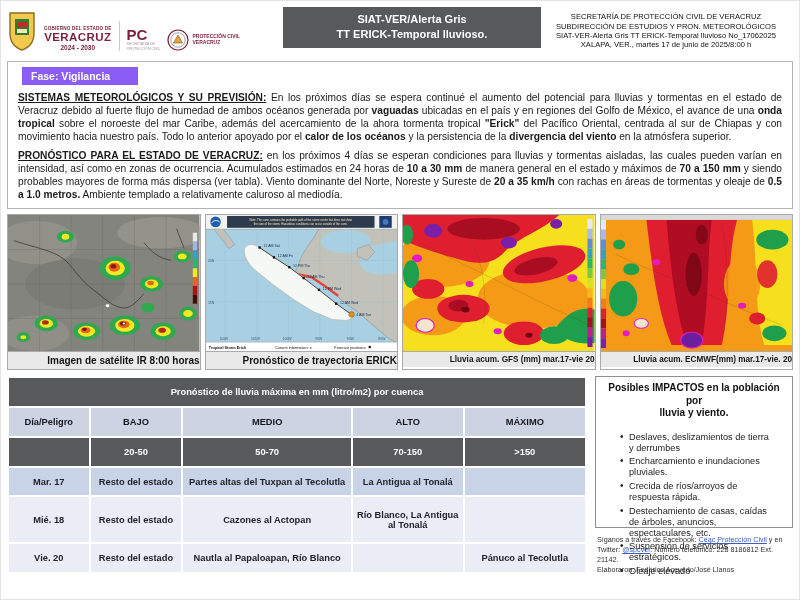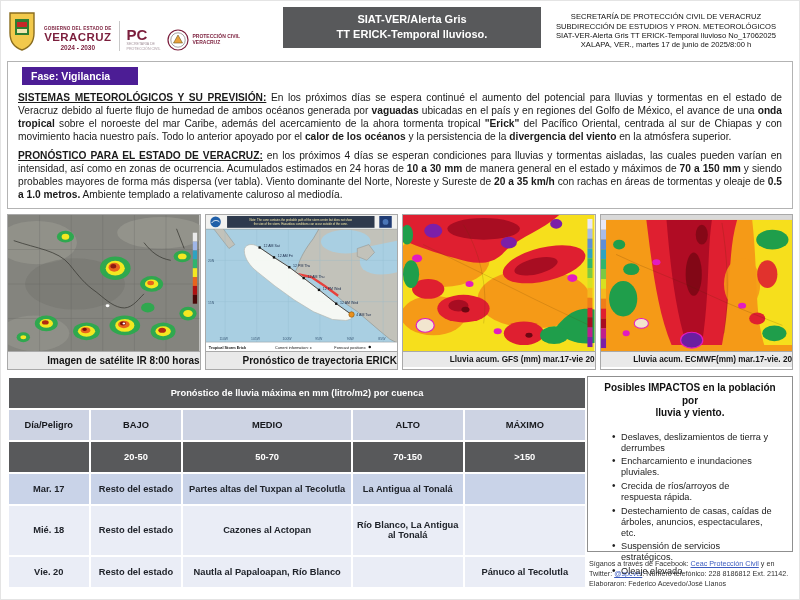--- a/index.html
+++ b/index.html
@@ -17,43 +17,43 @@
   .pc-logo{text-align:left;line-height:1}
   .pc-abbr{font-size:15px;font-weight:bold;color:#7B1E3C}
   .pc-sub{font-size:3.6px;color:#A4939B;line-height:1.2}
   .seal-wrap{display:flex;align-items:center;gap:3px}
   .seal-name{color:#7B1E3C;font-weight:bold;font-size:5px;line-height:1.15}
   .title-box{width:258px;flex:0 0 auto;background:#58595B;color:#FFF;text-align:center;font-weight:bold;font-size:11px;line-height:1.4;padding:5px 0;align-self:flex-start;margin-top:3px}
   .hdr-right{flex:1;text-align:center;font-size:7.6px;font-weight:normal;line-height:1.25;color:#101010;padding-right:2px}
 
   
   .forecast-box{border:1px solid #B3B3B3;margin-top:3px;padding:4px 10px 7px}
-  .phase-badge{display:inline-block;background:#4c1d95;color:#FFF;font-weight:bold;font-size:10.5px;padding:3px 28px 3px 9px;margin:1px 0 0 4px}
+  .phase-badge{display:inline-block;background:#8b5cf6;color:#FFF;font-weight:bold;font-size:10.5px;padding:3px 28px 3px 9px;margin:1px 0 0 4px}
   p.fc{font-size:10.2px;line-height:1.28;text-align:justify;margin:6px 0 0;color:#1A1A1A}
   p.fc b{font-weight:bold}
 
   
   .maps-row{display:flex;gap:4px;margin-top:5px}
   figure.map{flex:1 1 0;margin:0;border:1px solid #A9A9A9;background:#FFF;min-width:0}
   figure.map svg{display:block;width:100%;height:136px}
   figure.map figcaption{background:#E9E9E9;border-top:1px solid #A9A9A9;text-align:right;font-weight:bold;font-size:10px;padding:3px 0;color:#141414;white-space:nowrap;overflow:hidden}
   figure.map.small-cap figcaption{font-size:8.2px}
 
   
-  .bottom{display:flex;gap:0;margin-top:6px}
+  .bottom{display:flex;gap:8px;margin-top:6px}
   table.rain{width:580px;flex:0 0 auto;border-collapse:separate;border-spacing:2px;table-layout:fixed}
   table.rain th,table.rain td{font-size:9.3px;padding:3px 2px;text-align:center;vertical-align:middle;font-weight:bold}
   .tbl-title{background:#58595B;color:#FFF;font-size:10px;padding:3px 2px}
   .col-hdr th{background:#CDD3E3;color:#16181D;font-size:9.8px;padding:5px 2px}
   .range-row td{background:#58595B;color:#FFF;padding:3px 2px}
   tr.row-a td{background:#C9D3E8;color:#20242B}
   tr.row-b td{background:#EAEDF6;color:#20242B}
 
   .impacts-col{flex:1;min-width:0}
-  .impacts-box{border:1px solid #8F8F8F;padding:5px 8px;height:176px;box-sizing:border-box;background:#FFF}
+  .impacts-box{border:1px solid #8F8F8F;padding:5px 8px;height:152px;box-sizing:border-box;background:#FFF}
   .impacts-title{font-weight:bold;font-size:10px;text-align:center;line-height:1.25;margin-bottom:3px;color:#111}
   .impacts-box ul{margin:12px;padding-left:13px;list-style:none}
   .impacts-box li{font-size:9.2px;line-height:1.2;margin-bottom:2.5px;color:#222;position:relative}
   .impacts-box li::before{content:"•";position:absolute;left:-9px;top:-1px;font-size:10px}
   .side-footer{font-size:7.2px;color:#333;margin-top:7px;line-height:1.35;padding:0 2px}
   .side-footer a{color:#3B5BBF;text-decoration:underline;cursor:pointer}
 </style>
 </head>
 <body>
 

